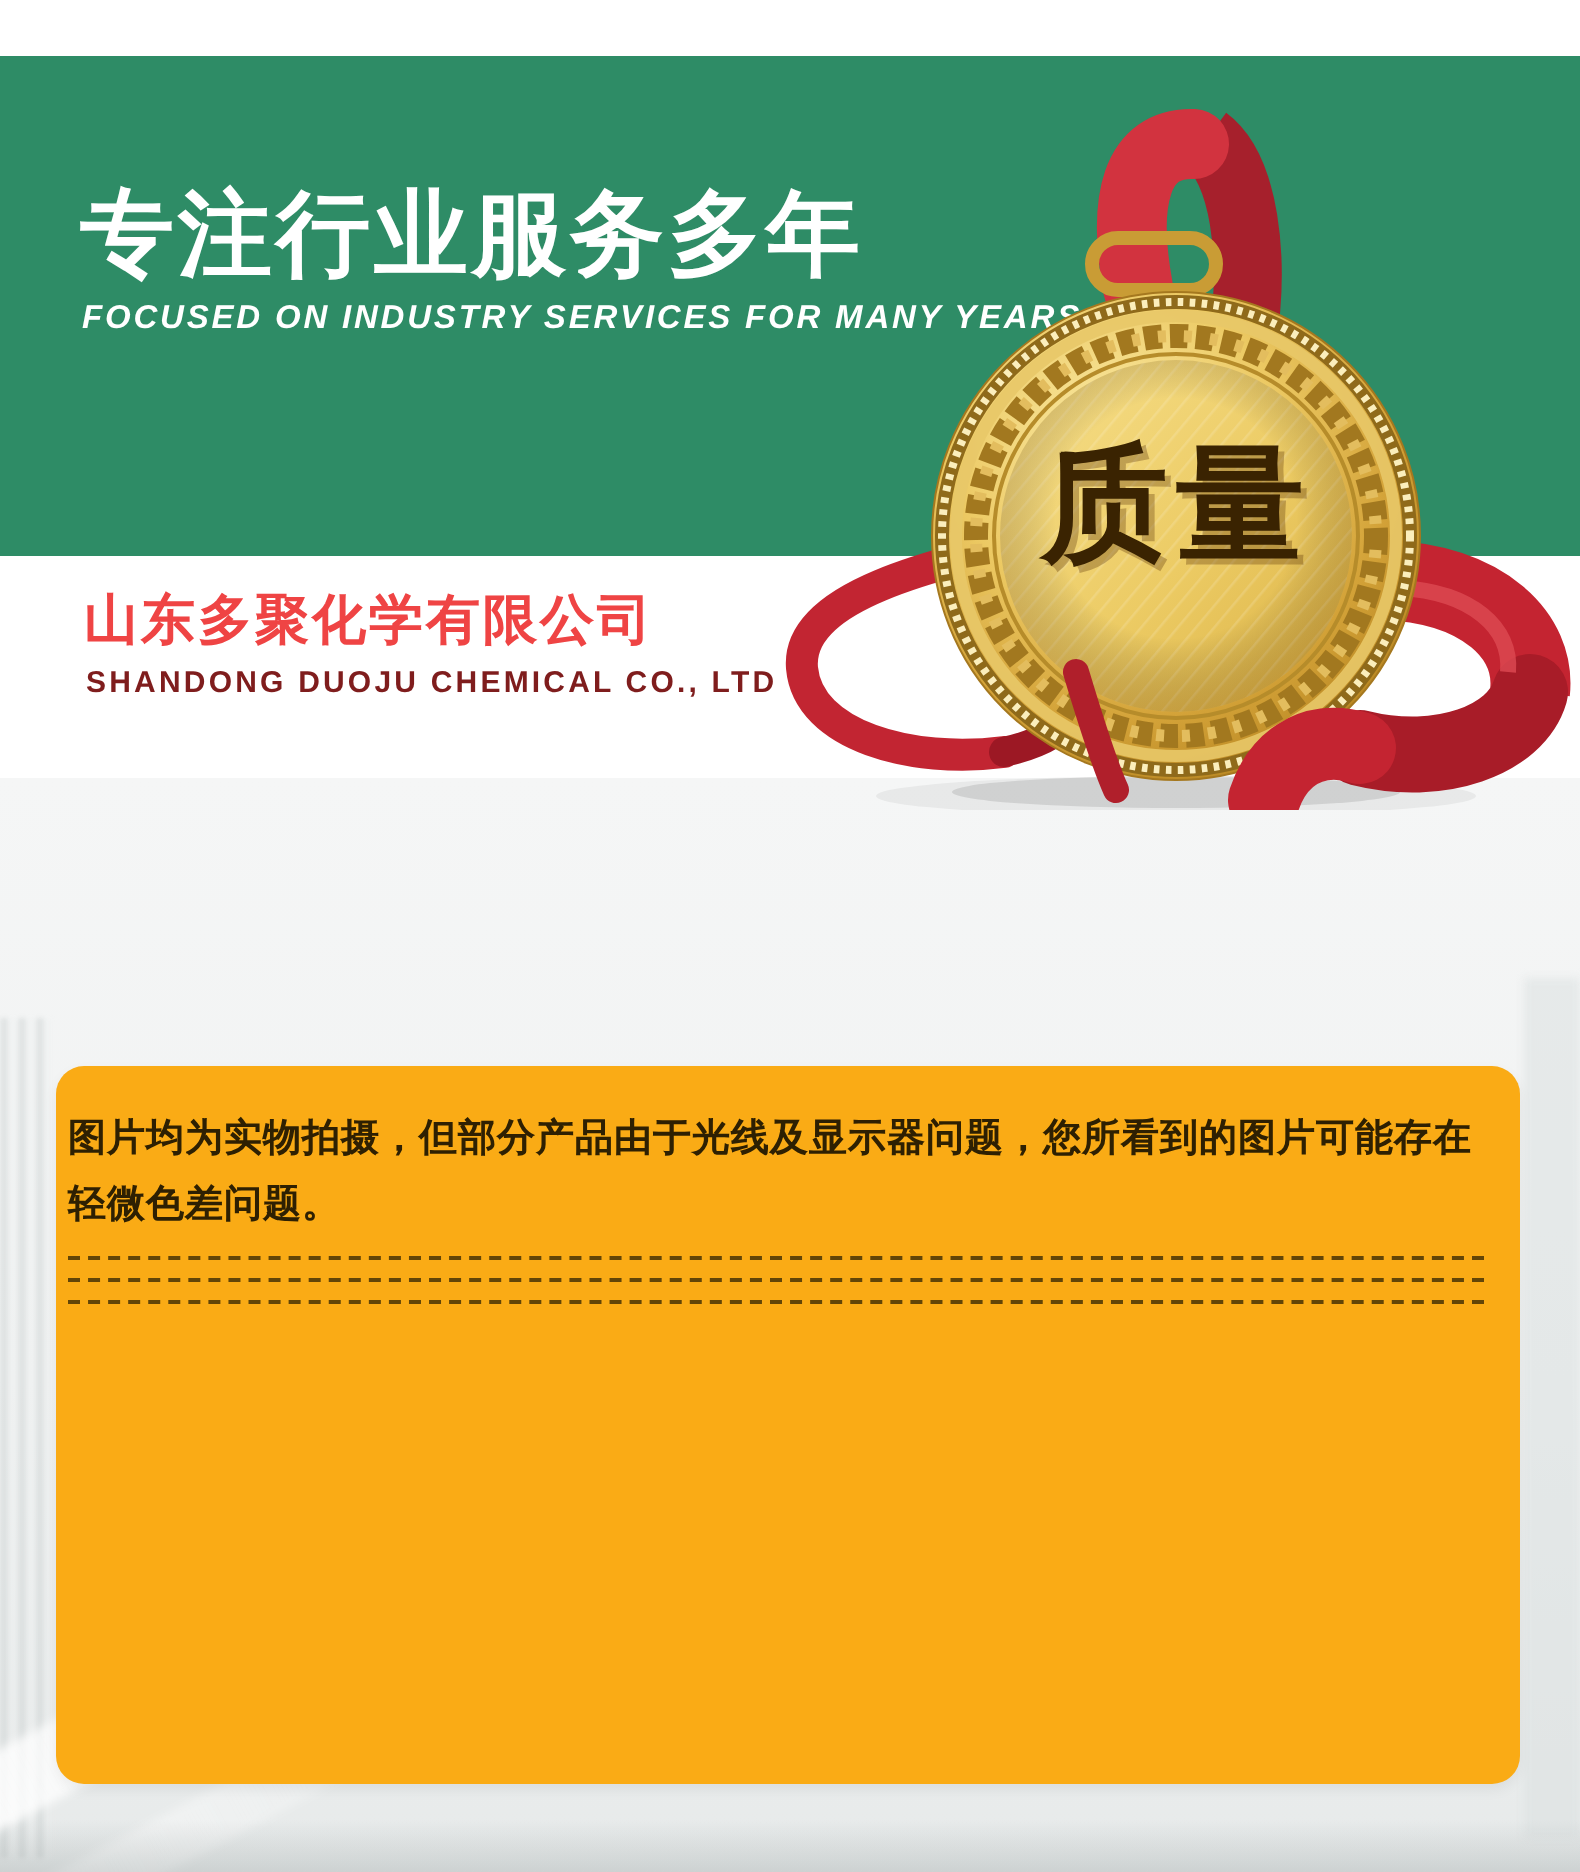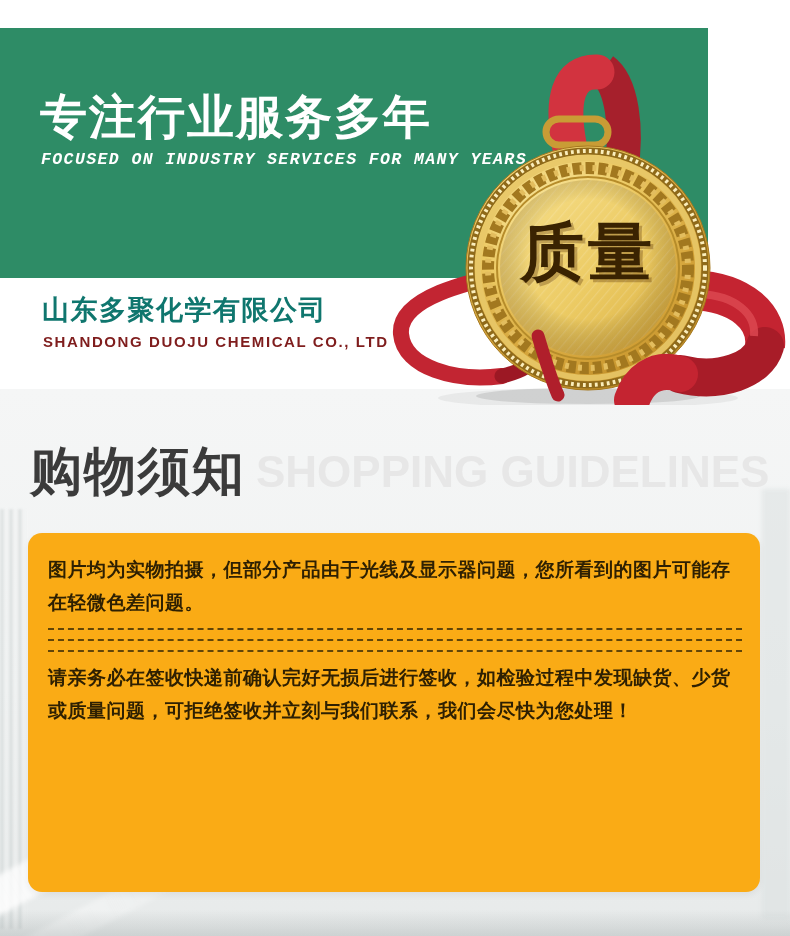--- a/index.html
+++ b/index.html
@@ -3,33 +3,33 @@
 <meta charset="utf-8">
 <style>
   html,body{margin:0;padding:0;background:#ffffff;}
   .page{
     position:relative;width:790px;height:936px;overflow:hidden;
     font-family:"Liberation Sans","DejaVu Sans",sans-serif;background:#ffffff;
   }
   
   .top-strip{position:absolute;left:0;top:0;width:790px;height:28px;background:#ffffff;}
   
-  .hero{position:absolute;left:0;top:28px;width:708px;height:250px;background:#2E8C66;font-family:Liberation Mono, monospace;}
+  .hero{position:absolute;left:0;top:28px;width:790px;height:250px;background:#2E8C66;}
   .hero-title{
     position:absolute;left:40px;top:58px;color:#ffffff;font-size:47px;font-weight:bold;
     letter-spacing:2px;white-space:nowrap;
   }
   .hero-subtitle{
     position:absolute;left:41px;top:122px;color:#ffffff;font-size:16.5px;font-weight:bold;
     font-style:italic;letter-spacing:1.4px;white-space:nowrap;
   }
   
   .company{position:absolute;left:0;top:278px;width:790px;height:111px;background:#ffffff;}
   .company-cn{
-    position:absolute;left:42px;top:14px;font-size:27px;color:#0f766e;font-weight:600;
+    position:absolute;left:42px;top:14px;font-size:27px;color:#ef4444;font-weight:600;
     letter-spacing:1.5px;white-space:nowrap;text-align:center;
   }
   .company-en{
     position:absolute;left:43px;top:55px;font-size:15px;color:#7f1d1d;font-weight:600;
     letter-spacing:1.6px;white-space:nowrap;
   }
   
   .guide{
     position:absolute;left:0;top:389px;width:790px;height:547px;
     background:linear-gradient(180deg,#f5f6f6 0%,#f0f2f2 55%,#e7eaea 100%);
@@ -54,21 +54,21 @@
     position:absolute;left:0;bottom:0;width:790px;height:26px;
     background:linear-gradient(180deg,rgba(0,0,0,0) 0%,rgba(138,148,148,.28) 100%);
   }
   .guide-head{
     position:absolute;left:30px;top:48px;display:flex;align-items:center;gap:10px;white-space:nowrap;
   }
   .guide-title{font-size:52px;font-weight:bold;color:#3b3b3b;letter-spacing:2px;}
   .guide-watermark{font-size:44px;font-weight:bold;color:#e7e7e7;letter-spacing:0px;}
   .notice-box{
     position:absolute;left:28px;top:144px;width:732px;height:359px;box-sizing:border-box;
-    background:#FAAB15;border-radius:14px;padding:20px 18px 0 20px;
+    background:#FAAB15;border-radius:14px;padding:20px 18px 0 6px;
     box-shadow:0 3px 7px rgba(0,0,0,.06);
   }
   .notice-box p{
     margin:0;font-size:19px;line-height:33px;color:#2e2002;font-weight:600;letter-spacing:.5px;
   }
   .notice-divider{border:0;border-top:2px dashed rgba(70,50,5,.85);margin:9px 0;}
   
   .medal-svg{position:absolute;left:370px;top:40px;width:420px;height:365px;}
 </style>
 </head>
@@ -88,31 +88,26 @@
     <div class="company-en">SHANDONG DUOJU CHEMICAL CO., LTD</div>
   </section>
 
   <section class="guide">
     <div class="bg-left-buildings"></div>
     <div class="bg-right-glow"></div>
     <div class="bg-streak-1"></div>
     <div class="bg-streak-2"></div>
     <div class="bg-bottom-shade"></div>
 
-    <div class="guide-head">
-      <span class="guide-title">购物须知</span>
-      <span class="guide-watermark">SHOPPING GUIDELINES</span>
-    </div>
 
     <div class="notice-box">
       <p>图片均为实物拍摄，但部分产品由于光线及显示器问题，您所看到的图片可能存在轻微色差问题。</p>
       <hr class="notice-divider">
       <hr class="notice-divider">
       <hr class="notice-divider">
-      <p>请亲务必在签收快递前确认完好无损后进行签收，如检验过程中发现缺货、少货或质量问题，可拒绝签收并立刻与我们联系，我们会尽快为您处理！</p>
     </div>
   </section>
 
   <svg class="medal-svg" viewBox="0 0 420 365" xmlns="http://www.w3.org/2000/svg">
     <defs>
       <radialGradient id="gRim" cx="0.38" cy="0.32" r="0.75">
         <stop offset="0%" stop-color="#fdf0b0"></stop>
         <stop offset="45%" stop-color="#ecc963"></stop>
         <stop offset="75%" stop-color="#d3a238"></stop>
         <stop offset="100%" stop-color="#b5831f"></stop>

